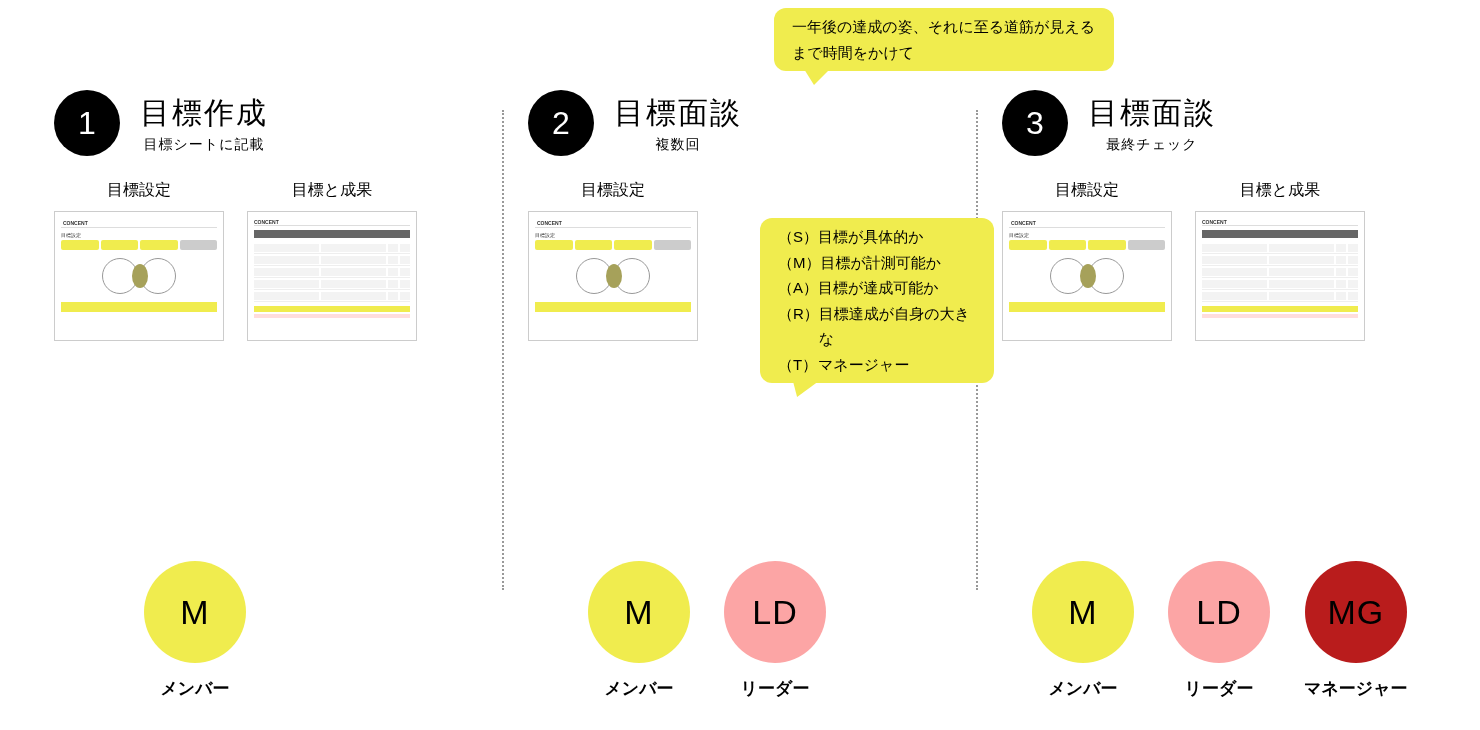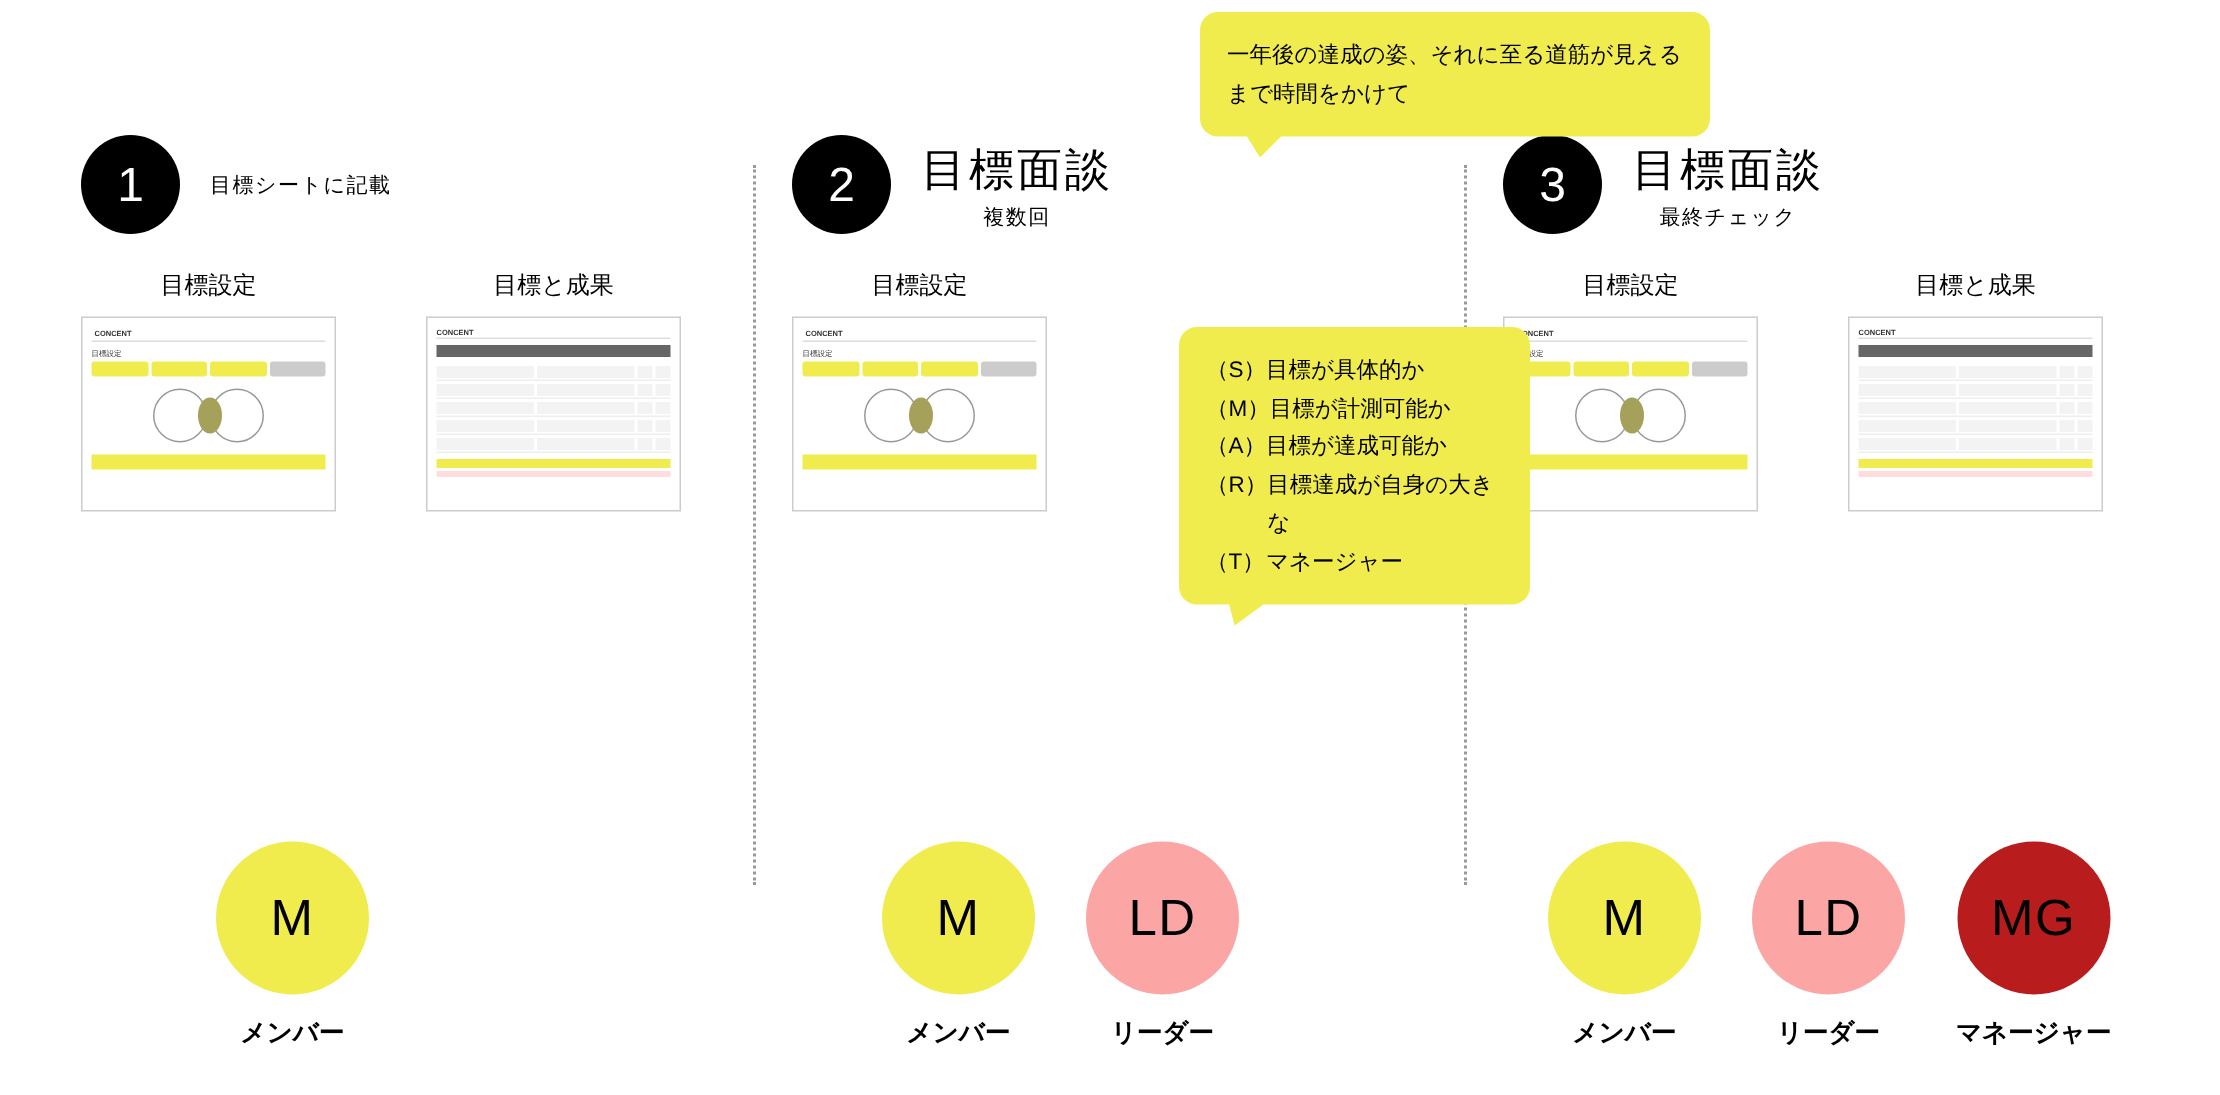--- a/index.html
+++ b/index.html
@@ -49,21 +49,21 @@
     display: flex;
     align-items: center;
     justify-content: center;
     flex-shrink: 0;
   }
   .titles { display: flex; flex-direction: column; }
   .title-main { font-size: 30px; font-weight: 400; letter-spacing: 2px; }
   .title-sub { font-size: 14px; letter-spacing: 1px; margin-top: 2px; text-align: center; }
   .thumbs {
     display: flex;
-    gap: 60px;
+    gap: 23px;
     margin-bottom: 30px;
   }
   .thumb-block { display: flex; flex-direction: column; align-items: center; }
   .thumb-label { font-size: 16px; font-weight: 500; margin-bottom: 10px; }
   .doc-thumb {
     width: 170px;
     height: 130px;
     border: 1px solid #ccc;
     background: #fff;
     padding: 6px;
@@ -114,25 +114,24 @@
   }
   .rc-m { background: #f0ec4e; }
   .rc-ld { background: #fca5a5; }
   .rc-mg { background: #b91c1c; }
   .role-label { font-size: 17px; font-weight: 600; }
 
   .callout {
     position: absolute;
     background: #f0ec4e;
     border-radius: 12px;
-    padding: 16px 18px;
+    padding: 6px 18px;
     font-size: 15px;
     line-height: 1.7;
     z-index: 5;
-    margin-left: 26px;
   }
   .callout.top { left: 774px; top: 8px; width: 340px; }
   .callout.mid { left: 760px; top: 218px; width: 234px; }
   .callout .tail-down {
     position:absolute; bottom:-14px; left:30px;
     width:0; height:0;
     border-left: 10px solid transparent;
     border-right: 16px solid transparent;
     border-top: 16px solid #f0ec4e;
   }
@@ -174,20 +173,21 @@
 </div>
 
 <div class="columns">
 
   <div class="col col-1">
     <div class="header">
       <div class="num-circle">
         <span>1</span>
       </div>
       <div class="titles">
+        <span class="title-main">目標作成</span>
         <span class="title-sub">目標シートに記載</span>
       </div>
     </div>
     <div class="thumbs">
       <div class="thumb-block">
         <span class="thumb-label">目標設定</span>
         <div class="doc-thumb doc1">
           <div class="top">
               <span class="brand">CONCENT</span>
             </div>

